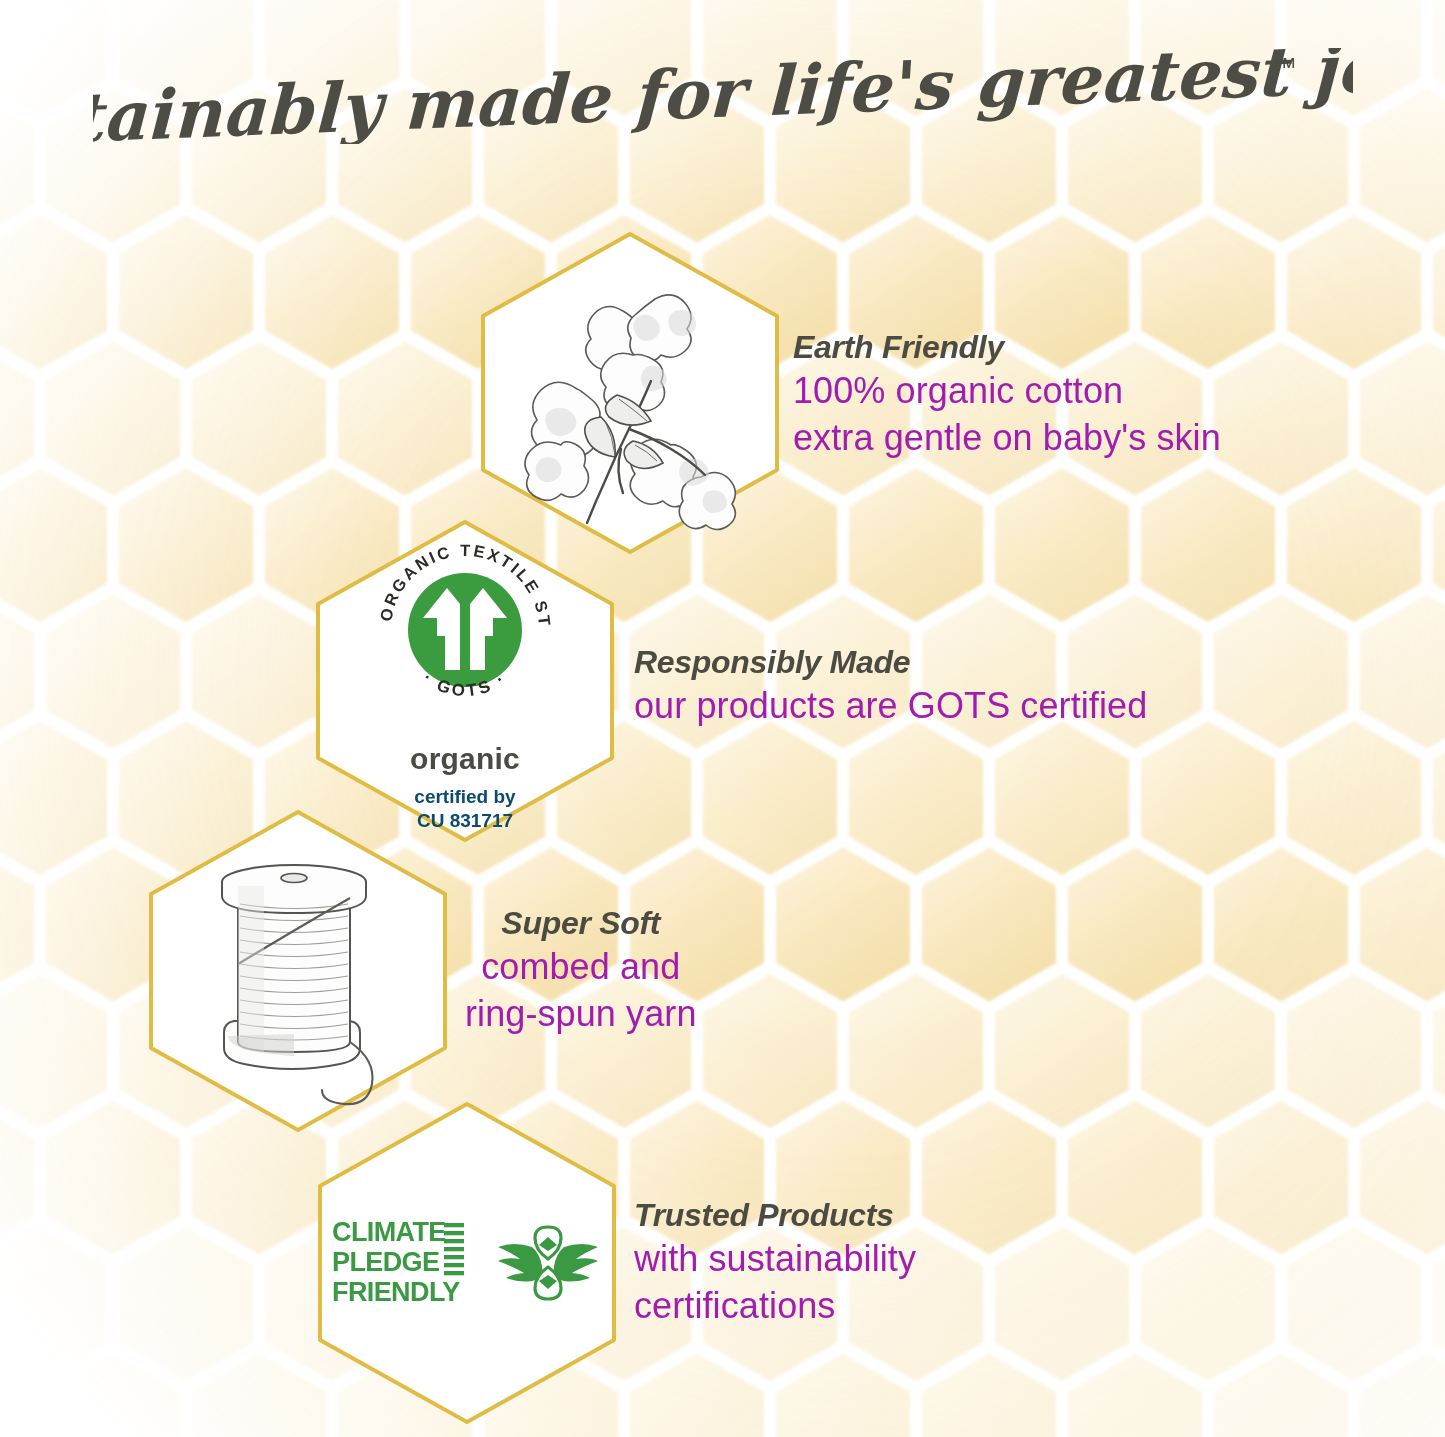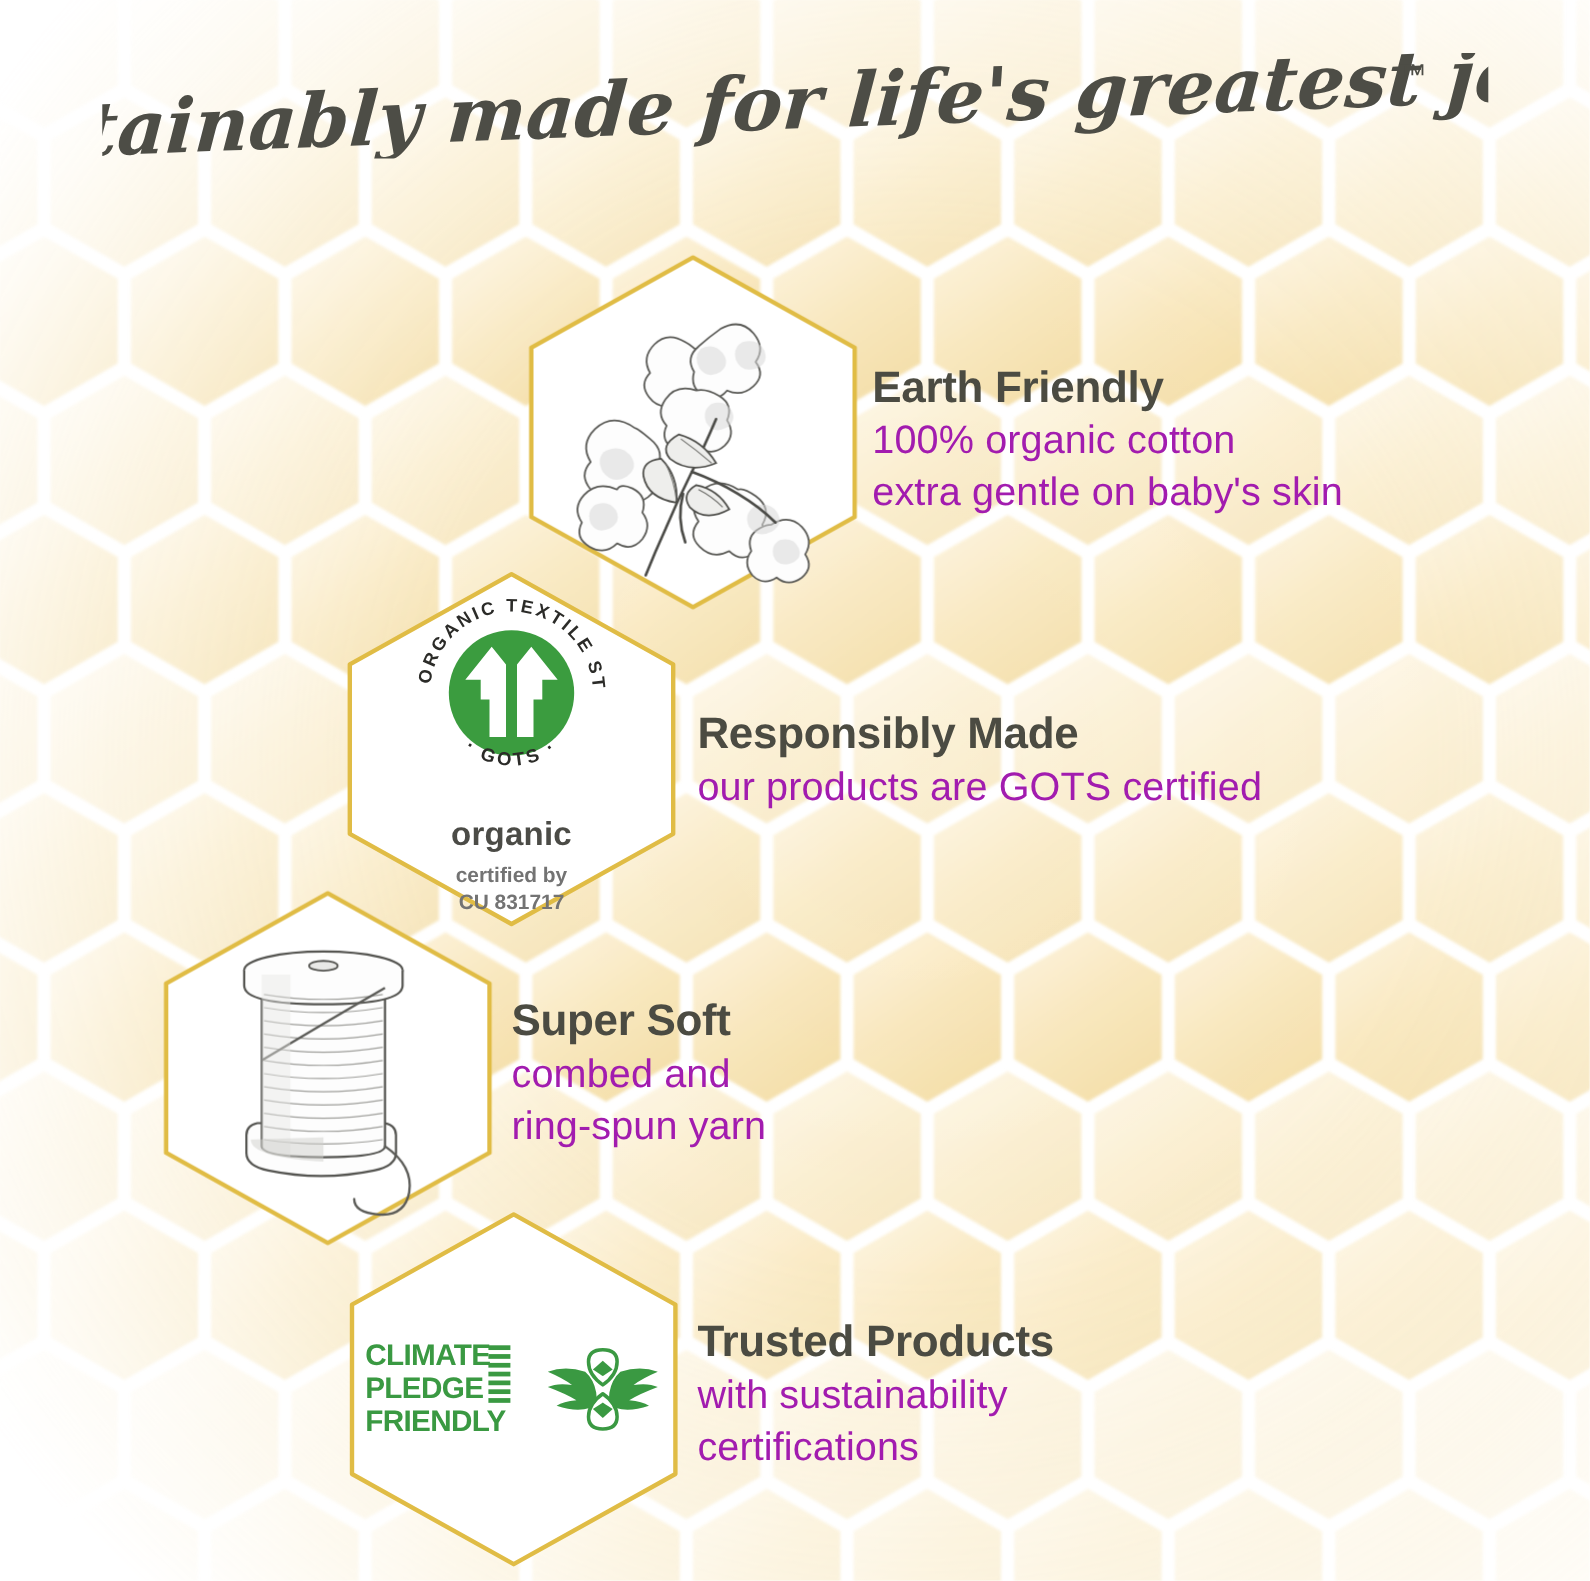--- a/index.html
+++ b/index.html
@@ -45,47 +45,48 @@
   }
 
   
   .textblock{
     position:absolute;
     z-index:6;
   }
   .t-title{
     font-family:"Liberation Sans", sans-serif;
     font-weight:bold;
-    font-size:40px;
+    font-size:32px;
     color:#4b4b42;
     letter-spacing:-0.3px;
     line-height:1.12;
     margin:0 0 2px 0;
     white-space:nowrap;
+    font-style:italic;
   }
   .t-line{
     font-family:"Liberation Sans", sans-serif;
     font-weight:normal;
     font-size:36px;
     color:#a21caf;
     line-height:1.30;
     letter-spacing:0.1px;
     white-space:nowrap;
   }
 
   
   .gots-wrap{display:flex;flex-direction:column;align-items:center;}
   .gots-organic{
     font-family:"Liberation Sans", sans-serif;
     font-weight:bold;font-size:30px;color:#4b4b46;
     margin-top:12px;letter-spacing:0.2px;
   }
   .gots-cert{
     font-family:"Liberation Sans", sans-serif;
-    font-weight:bold;font-size:19px;color:#737373;
+    font-weight:bold;font-size:19px;color:#0c4a6e;
     line-height:1.25;text-align:center;margin-top:9px;
   }
 
   
   .cpf-wrap{display:flex;align-items:center;gap:30px;}
 </style>
 </head>
 <body>
 
 <div id="stage">
@@ -843,21 +844,21 @@
         <path d="M50 118 q60 -36 112 -66" stroke="#5b5b57" stroke-width="2.1" fill="none"></path>
 
         <path d="M50 40 l0 156 q0 10 26 10 l0 -166z" fill="#e6e6e4" opacity="0.45" stroke="none"></path>
         <path d="M40 190 q0 16 66 20 l0 -22z" fill="#cfcfcc" opacity="0.5" stroke="none"></path>
 
         <path d="M162 196 q26 18 22 42 q-4 22 -28 20 q-22 -2 -22 -14" stroke="#5b5b57" stroke-width="2.1" fill="none" stroke-linecap="round"></path>
       </svg>
     </div>
   </div>
 
-  <div class="textblock" style="left:465px;top:906px;">
+  <div class="textblock" style="left:465px;top:906px;text-align:center;">
     <div class="t-title">Super Soft</div>
     <div class="t-line">combed and</div>
     <div class="t-line">ring-spun yarn</div>
   </div>
 
   <div class="hexcard" style="left:302px;top:1098px;width:330px;height:330px;">
     <svg width="330" height="330" viewBox="0 0 330 330" xmlns="http://www.w3.org/2000/svg">
       <path d="M165 6 L312 88 L312 242 L165 324 L18 242 L18 88 Z" fill="#ffffff" stroke="#e0bc45" stroke-width="4" stroke-linejoin="round" vector-effect="non-scaling-stroke"></path>
     </svg>
     <div class="hexinner">

